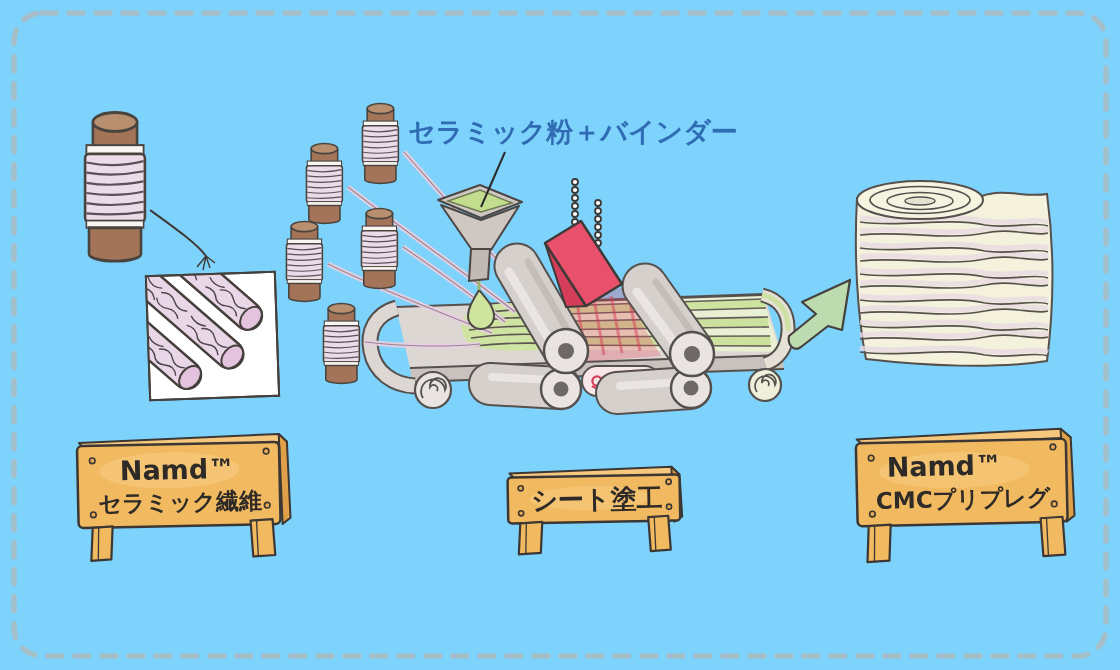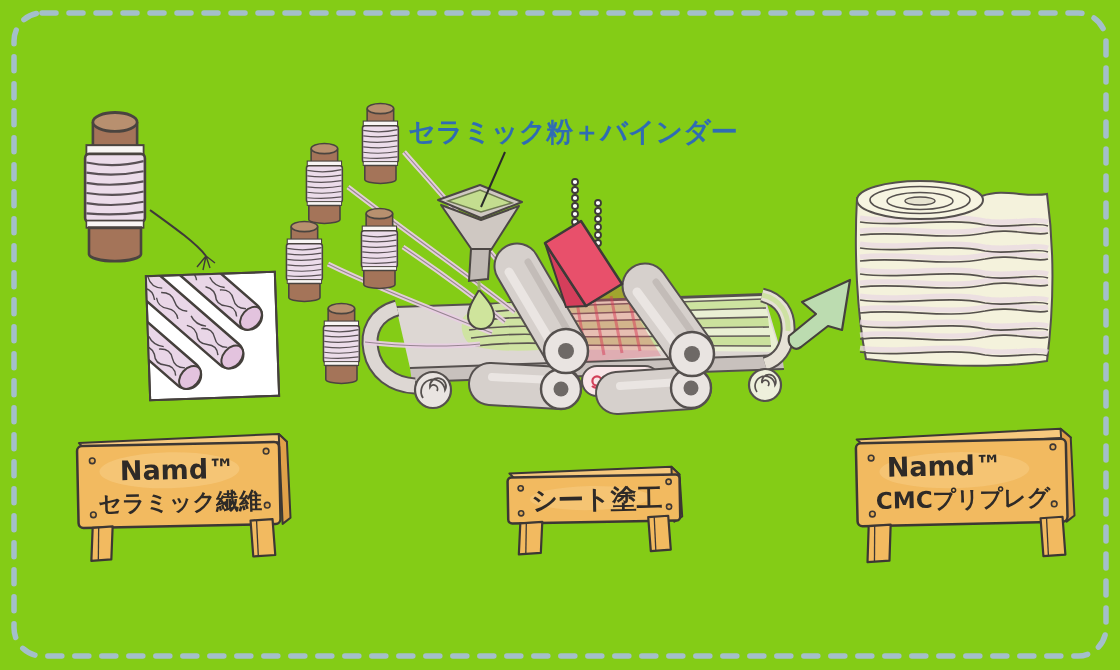--- a/index.html
+++ b/index.html
@@ -1,16 +1,16 @@
 <!DOCTYPE html>
 <html><head>
 <meta charset="utf-8">
 <style>
   html,body{margin:0;padding:0;background:#ffffff;}
-  .canvas{position:relative;width:1120px;height:670px;background:#84cc16;overflow:hidden;
+  .canvas{position:relative;width:1120px;height:670px;background:#7dd3fc;overflow:hidden;
           font-family:"DejaVu Sans","Liberation Sans",sans-serif;}
   svg{position:absolute;left:0;top:0;}
   text{font-family:"DejaVu Sans","Liberation Sans",sans-serif;}
   .handtext{font-weight:700;}
 </style>
 </head>
 <body>
 
 <div class="canvas">
 <svg width="1120" height="670" viewBox="0 0 1120 670">

